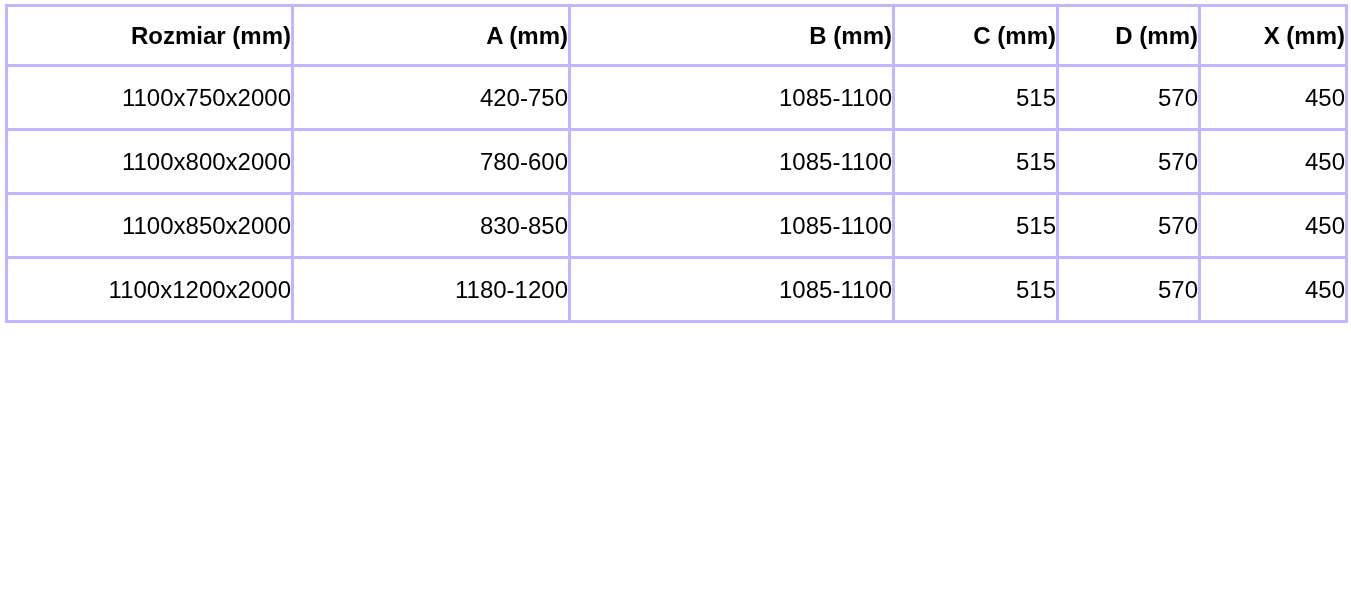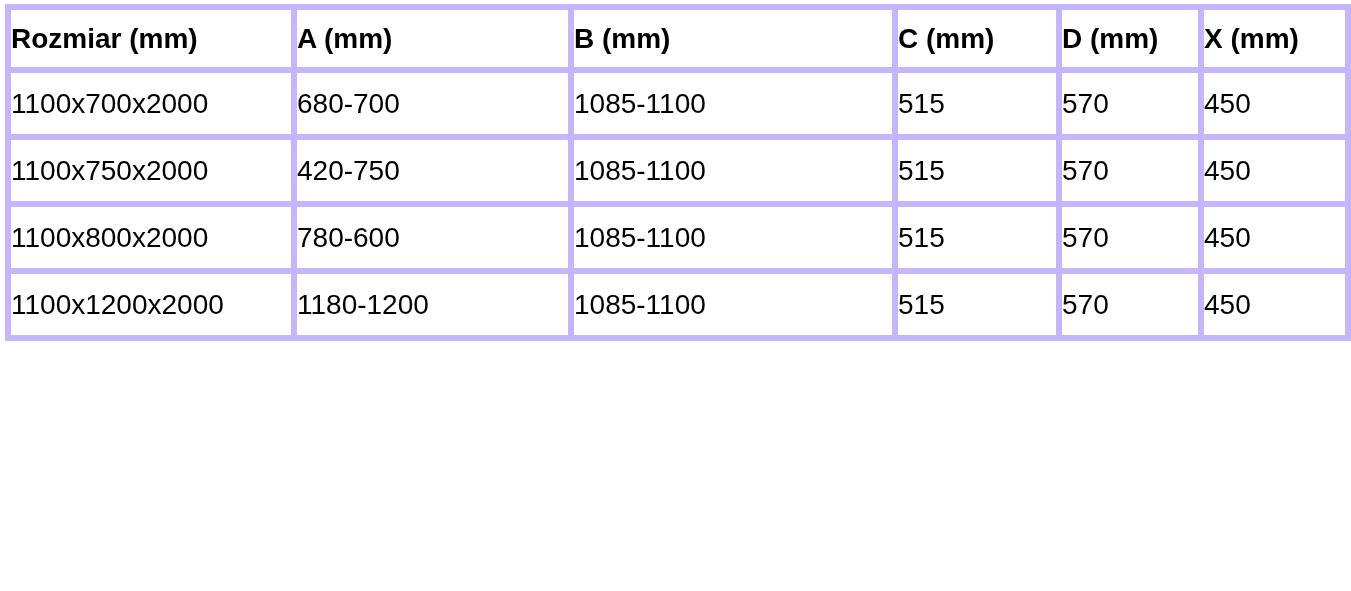--- a/index.html
+++ b/index.html
@@ -16,25 +16,25 @@
     padding: 4px 0 0 5px;
   }
   table.spec-table {
     border-collapse: collapse;
     table-layout: fixed;
     width: 1340px;
     background: #ffffff;
   }
   table.spec-table th,
   table.spec-table td {
-    border: 6px solid #c4b5fd;
-    text-align: left;
+    border: 3px solid #c4b5fd;
+    text-align: right;
     vertical-align: middle;
     color: #000000;
-    font-size: 28px;
+    font-size: 24px;
     padding: 0;
     overflow: hidden;
     white-space: nowrap;
   }
   table.spec-table th {
     font-weight: bold;
     height: 57px;
   }
   table.spec-table td {
     font-weight: normal;
@@ -65,38 +65,38 @@
         <th>Rozmiar (mm)</th>
         <th>A (mm)</th>
         <th>B (mm)</th>
         <th>C (mm)</th>
         <th>D (mm)</th>
         <th>X (mm)</th>
       </tr>
     </thead>
     <tbody>
         <tr>
-          <td>1100x700x2000</td>
-          <td>680-700</td>
-          <td>1085-1100</td>
-          <td>515</td>
-          <td>570</td>
-          <td>450</td>
-        </tr>
-        <tr>
           <td>1100x750x2000</td>
           <td>420-750</td>
           <td>1085-1100</td>
           <td>515</td>
           <td>570</td>
           <td>450</td>
         </tr>
         <tr>
           <td>1100x800x2000</td>
           <td>780-600</td>
+          <td>1085-1100</td>
+          <td>515</td>
+          <td>570</td>
+          <td>450</td>
+        </tr>
+        <tr>
+          <td>1100x850x2000</td>
+          <td>830-850</td>
           <td>1085-1100</td>
           <td>515</td>
           <td>570</td>
           <td>450</td>
         </tr>
         <tr>
           <td>1100x1200x2000</td>
           <td>1180-1200</td>
           <td>1085-1100</td>
           <td>515</td>

